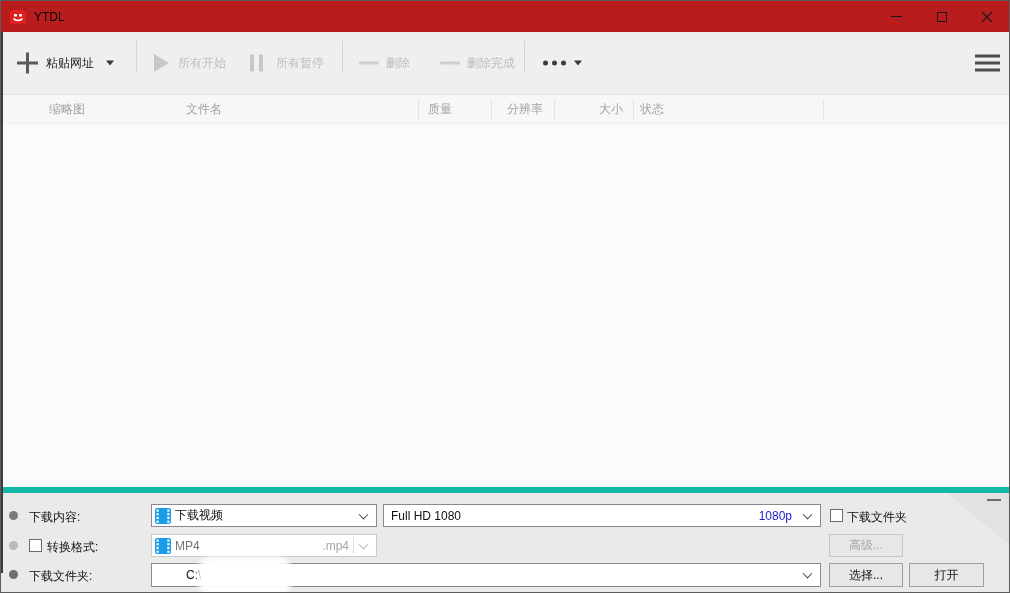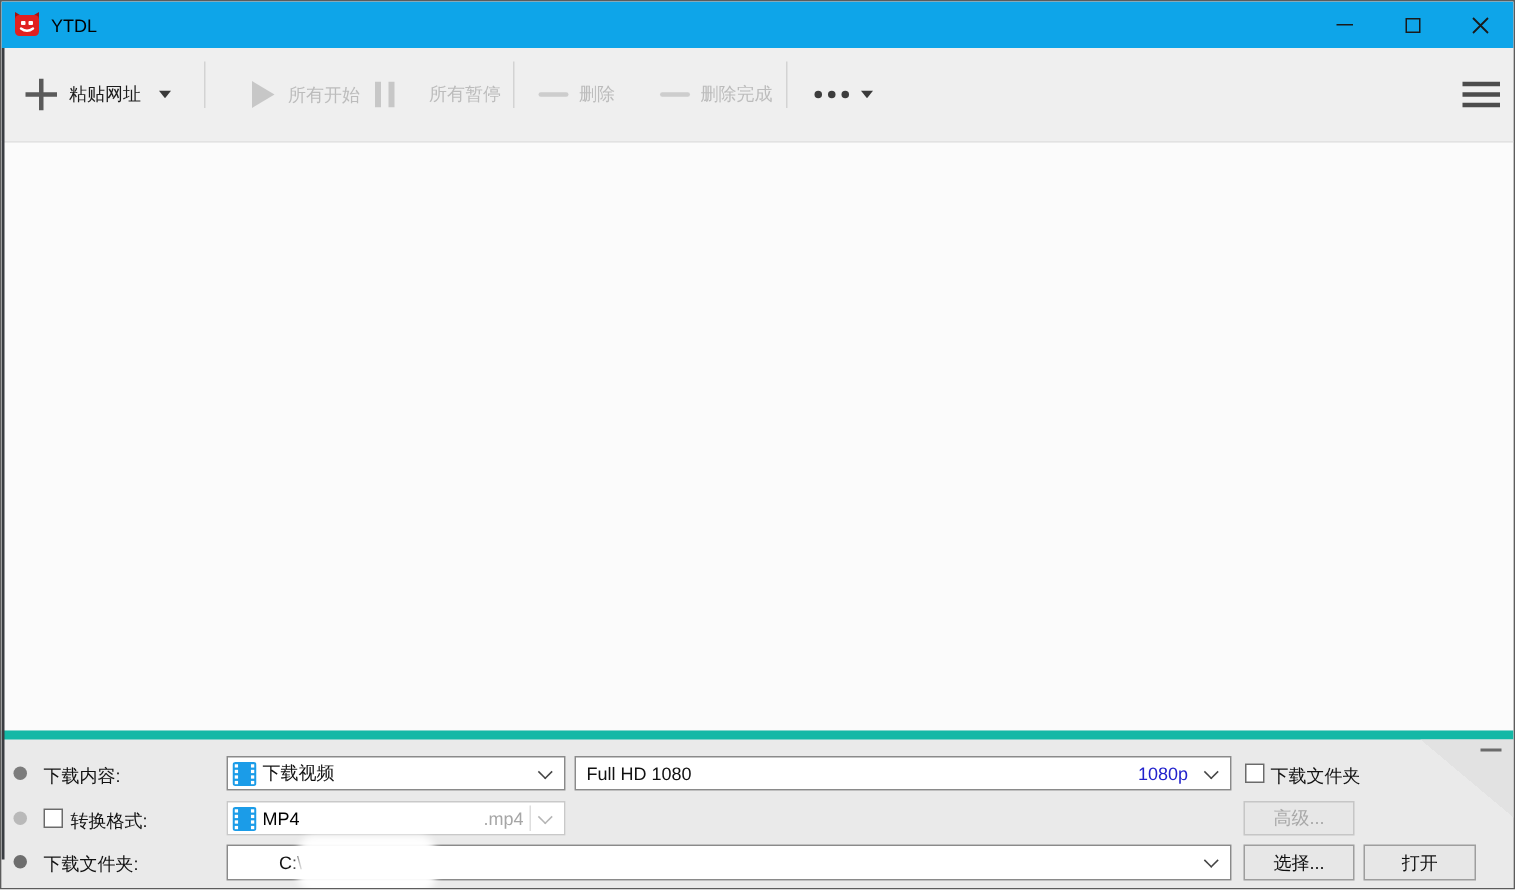--- a/index.html
+++ b/index.html
@@ -3,21 +3,21 @@
 <meta charset="utf-8">
 <style>
   * { margin:0; padding:0; box-sizing:border-box; }
   html,body { width:1010px; height:593px; font-family:"Liberation Sans","DejaVu Sans",sans-serif; }
   .window {
     position:relative; width:1010px; height:593px; background:#fbfbfb;
     border:1px solid #5c5c5c; overflow:hidden; display:flex; flex-direction:column;
   }
 
   
-  .titlebar { height:31px; background:#0ea5e9; display:flex; align-items:center; flex:0 0 auto; }
+  .titlebar { height:31px; background:#b91c1c; display:flex; align-items:center; flex:0 0 auto; }
   .app-icon { width:18px; height:17px; margin-left:8px; }
   .title-text { margin-left:7px; font-size:12px; color:#000; }
   .tb-spacer { flex:1; }
   .win-btn { width:45px; height:31px; display:flex; align-items:center; justify-content:center; }
   .glyph-min { width:11px; height:1px; background:#1a1a1a; }
   .glyph-max { width:10px; height:10px; border:1px solid #1a1a1a; background:transparent; }
 
   
   .toolbar { position:relative; height:63px; background:#efefef; border-bottom:1px solid #e2e2e2; flex:0 0 auto; }
   .tbi { position:absolute; top:50%; transform:translateY(-50%); display:flex; align-items:center; }
@@ -49,21 +49,21 @@
   
   .panel { position:relative; height:105px; background:#eaeaea; border-top:6px solid #14b8a6; flex:0 0 auto; }
   .panel-corner { position:absolute; right:0; top:0; width:62px; height:52px;
                   background:linear-gradient(to top right, rgba(0,0,0,0) 50%, #e2e2e2 50%); }
   .grip { position:absolute; left:986px; top:6px; width:14px; height:2px; background:#6b6b6b; }
   .bullet { position:absolute; left:8px; width:9px; height:9px; border-radius:50%; }
   .p-label { position:absolute; font-size:12px; color:#111; white-space:nowrap; }
   .combo { position:absolute; background:#fff; border:1px solid #8a8a8a; display:flex; align-items:center; }
   .combo.disabled { border-color:#c9c9c9; }
   .combo .txt { font-size:12px; color:#111; white-space:nowrap; }
-  .combo.disabled .txt { color:#000000; }
+  .combo.disabled .txt { color:#737373; }
   .chev { position:absolute; right:9px; top:50%; width:7px; height:7px;
           border-right:1.4px solid #444; border-bottom:1.4px solid #444;
           transform:translateY(-70%) rotate(45deg); }
   .combo.disabled .chev { border-color:#b5b5b5; }
   .film-icon { width:16px; height:16px; margin:0 4px 0 3px; flex:0 0 auto; }
   .checkbox { position:absolute; width:13px; height:13px; background:#fff; border:1px solid #6b6b6b; }
   .btn { position:absolute; height:23px; background:#e7e7e7; border:1px solid #9e9e9e;
          font-size:12px; color:#111; display:flex; align-items:center; justify-content:center; }
   .btn.disabled { border-color:#c6c6c6; color:#a8a8a8; }
   .blue-right { position:absolute; right:28px; font-size:12px; color:#2222cc; }
@@ -104,30 +104,30 @@
   <div class="toolbar">
     <div class="tbi" style="left:16px;">
       <div class="plus-icon"></div>
       <span class="tb-label" style="margin-left:8px;">粘贴网址</span>
     </div>
     <div class="tbi" style="left:105px;">
       <div class="caret-down"></div>
     </div>
     <div class="tb-sep" style="left:135px;"></div>
 
-    <div class="tbi" style="left:167px;">
+    <div class="tbi" style="left:153px;">
       <div class="play-icon"></div>
       <span class="tb-label disabled" style="margin-left:9px;">所有开始</span>
     </div>
     <div class="tbi" style="left:249px;">
       <div class="pause-icon">
           <span></span>
           <span></span>
         </div>
-      <span class="tb-label disabled" style="margin-left:23px;">所有暂停</span>
+      <span class="tb-label disabled" style="margin-left:13px;">所有暂停</span>
     </div>
     <div class="tb-sep" style="left:341px;"></div>
 
     <div class="tbi" style="left:358px;">
       <div class="dash-icon"></div>
       <span class="tb-label disabled" style="margin-left:7px;">删除</span>
     </div>
     <div class="tbi" style="left:439px;">
       <div class="dash-icon"></div>
       <span class="tb-label disabled" style="margin-left:7px;">删除完成</span>
@@ -145,20 +145,33 @@
 
     <div class="tbi" style="left:974px;">
       <div class="hamburger">
           <span></span>
           <span></span>
           <span></span>
         </div>
     </div>
   </div>
 
+  <div class="list-header">
+    <span class="col" style="left:48px;">缩略图</span>
+    <span class="col" style="left:185px;">文件名</span>
+    <span class="col" style="left:427px;">质量</span>
+    <span class="col" style="left:506px;">分辨率</span>
+    <span class="col" style="left:598px;">大小</span>
+    <span class="col" style="left:639px;">状态</span>
+    <div class="hsep" style="left:417px;"></div>
+    <div class="hsep" style="left:490px;"></div>
+    <div class="hsep" style="left:553px;"></div>
+    <div class="hsep" style="left:632px;"></div>
+    <div class="hsep" style="left:822px;"></div>
+  </div>
 
   <div class="list-body"></div>
 
   <div class="panel">
     <div class="panel-corner"></div>
     <div class="grip"></div>
 
     <div class="bullet" style="top:18px; background:#7c7c7c;"></div>
     <span class="p-label" style="left:28px; top:16px;">下载内容:</span>
 

